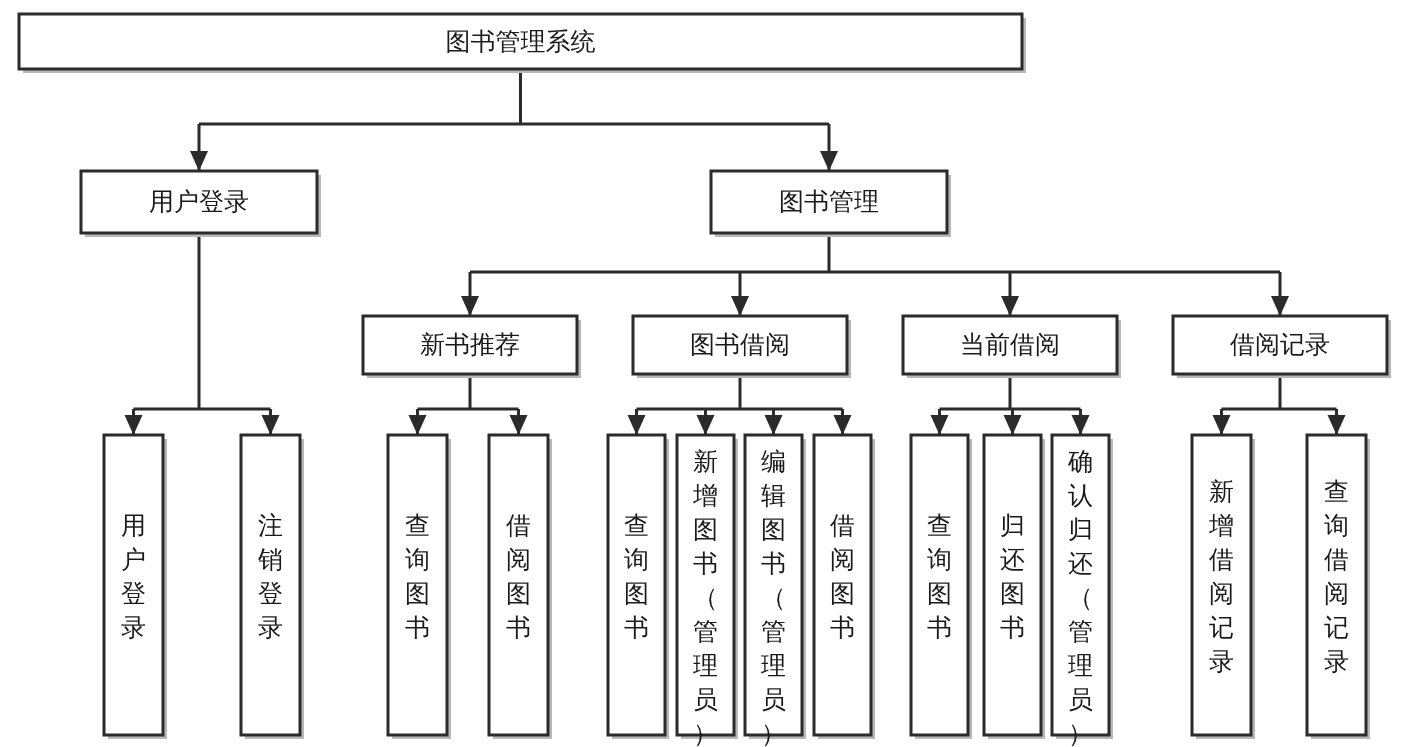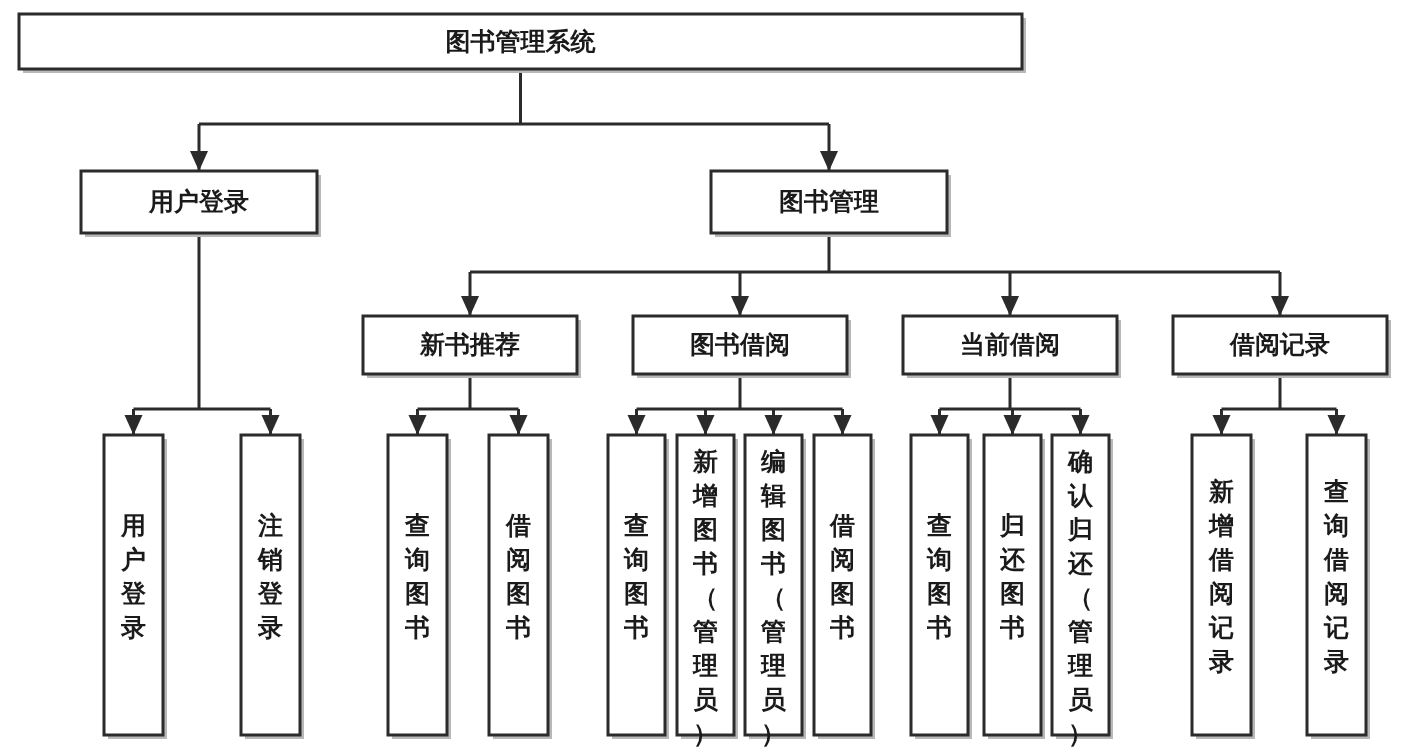--- a/index.html
+++ b/index.html
@@ -13,21 +13,20 @@
     position: relative;
     font-family: "DejaVu Sans", "Liberation Sans", sans-serif;
     overflow: hidden;
   }
   #diagram-root {
     position: absolute;
     left: 0;
     top: 0;
     width: 1269px;
     height: 747px;
-    font-weight: bold;
   }
   svg.flow {
     display: block;
     width: 1405px;
     height: 747px;
   }
   .node-rect {
     fill: #ffffff;
     stroke: #2b2b2b;
     stroke-width: 3;

